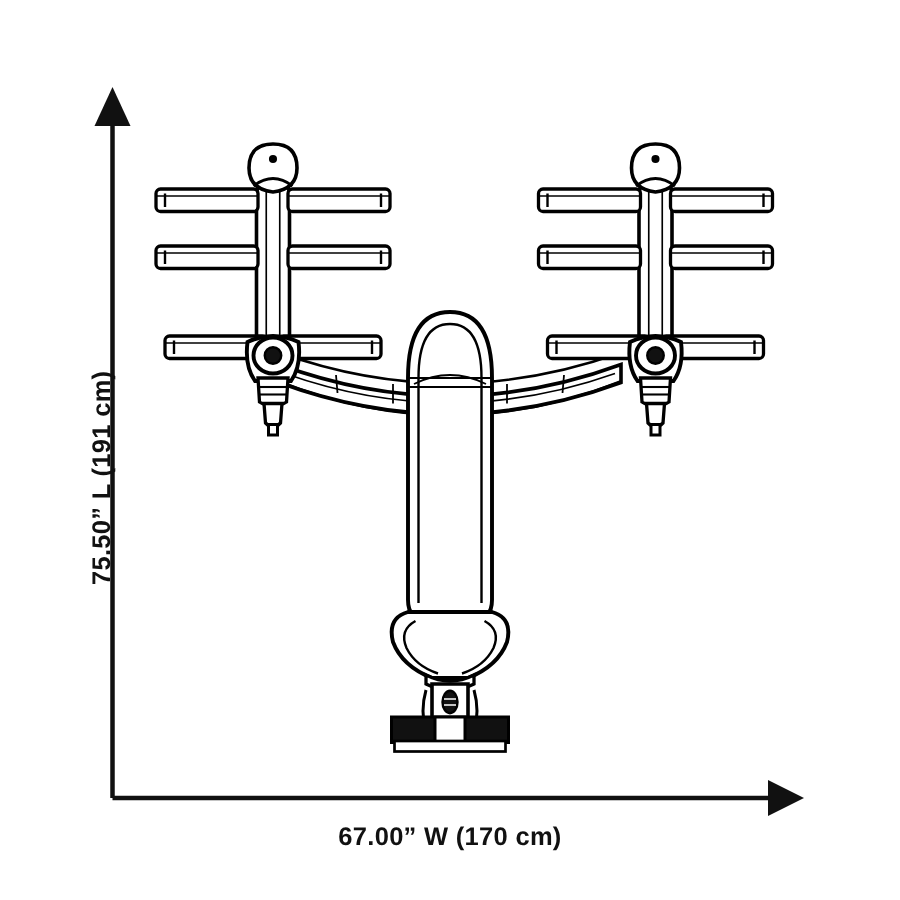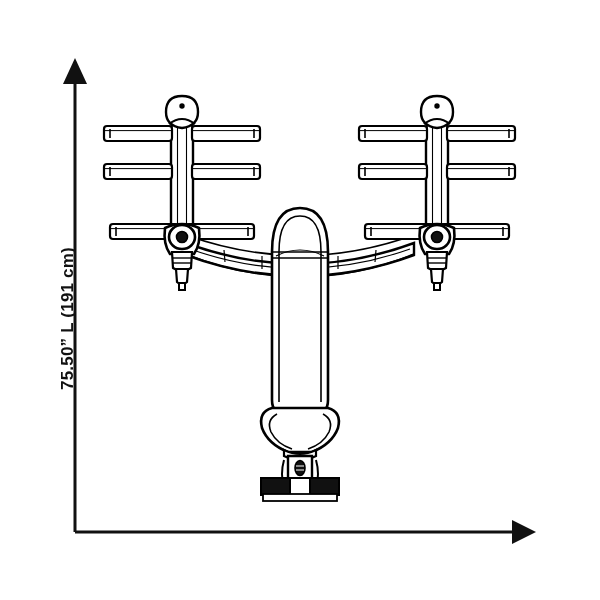--- a/index.html
+++ b/index.html
@@ -174,14 +174,15 @@
       </g>
       <g transform="translate(437,238) scale(-1,1)">
         <use href="#carrier-arm"></use>
       </g>
 
     </g>
   </svg>
 
   <div class="dim-label" id="length-label">75.50” L (191 cm)</div>
 
+  <div class="dim-label" id="width-label">67.00” W (170 cm)</div>
 
 </div>
 
 </body></html>

